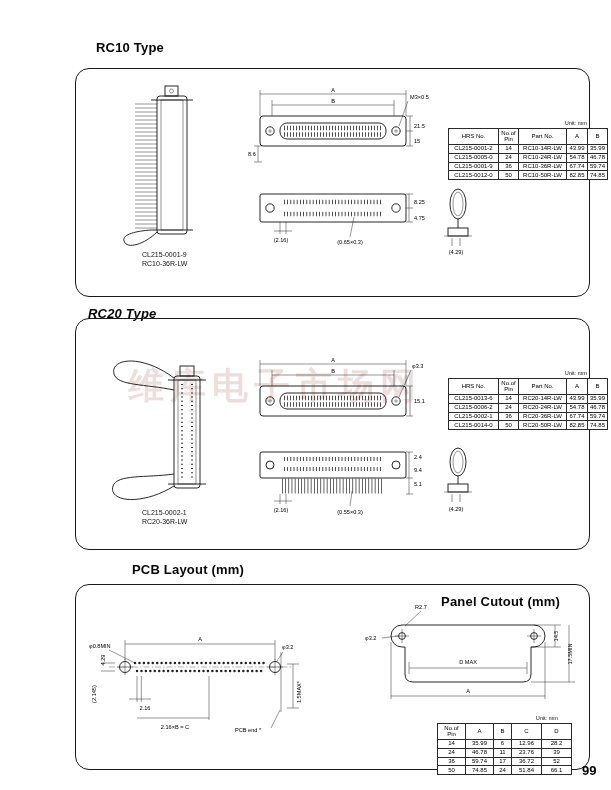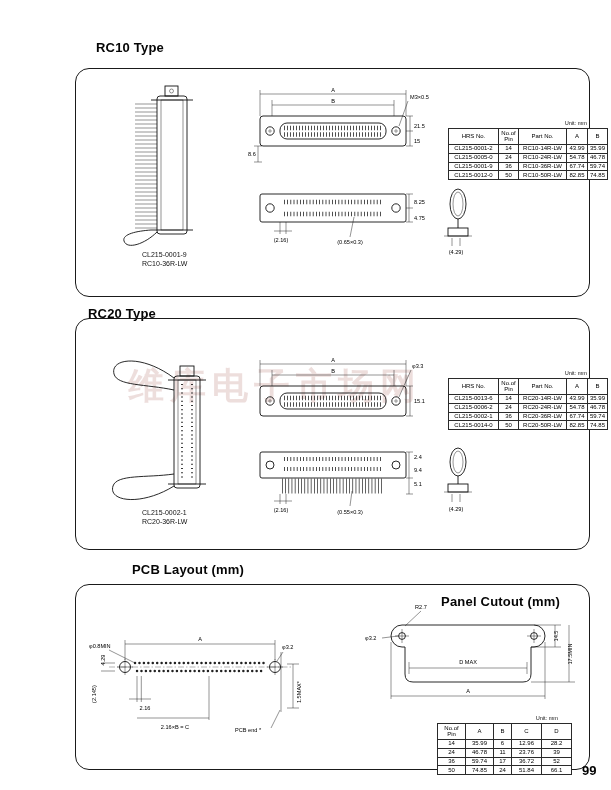--- a/index.html
+++ b/index.html
@@ -131,21 +131,21 @@
     <tr>
       <td>CL215-0012-0</td>
       <td>50</td>
       <td>RC10-50R-LW</td>
       <td>82.85</td>
       <td>74.85</td>
     </tr>
   </tbody>
     </table>
 
-  <div class="h" style="left:88px;top:306px;">RC20 Type</div>
+  <div class="h" style="left:88px;top:306px;font-style:italic;">RC20 Type</div>
   <div class="panel" style="left:75px;top:318px;width:513px;height:230px;"></div>
 
   <svg style="left:82px;top:348px;" width="165" height="160" viewBox="0 0 165 160">
     <g>
       <rect class="s" x="92" y="28" width="26" height="112" rx="3"></rect>
       <rect class="t" x="96" y="32" width="18" height="104"></rect>
       <path class="s" d="M86 32 H124 M86 136 H124"></path>
       <rect class="s" x="98" y="18" width="14" height="10"></rect>
       <line class="bars" x1="100" y1="36" x2="100" y2="132" stroke-width="1.8" stroke-dasharray="1 3.2"></line>
       <line class="bars" x1="110" y1="36" x2="110" y2="132" stroke-width="1.8" stroke-dasharray="1 3.2"></line>

